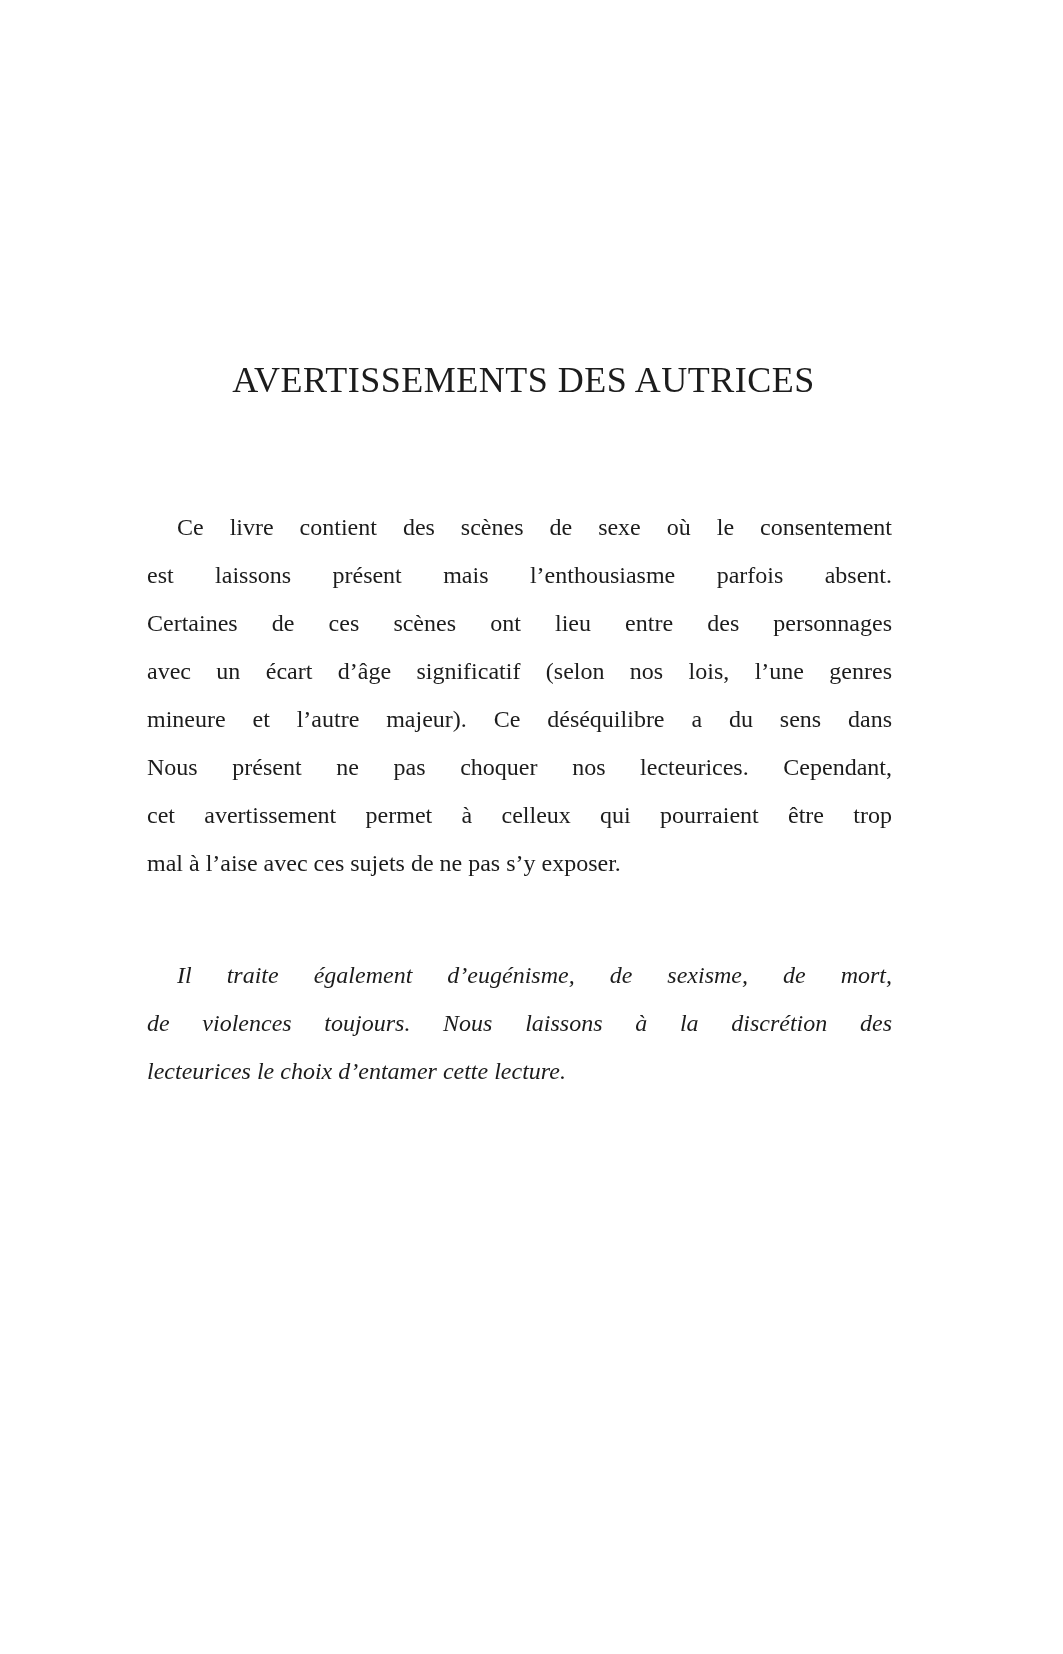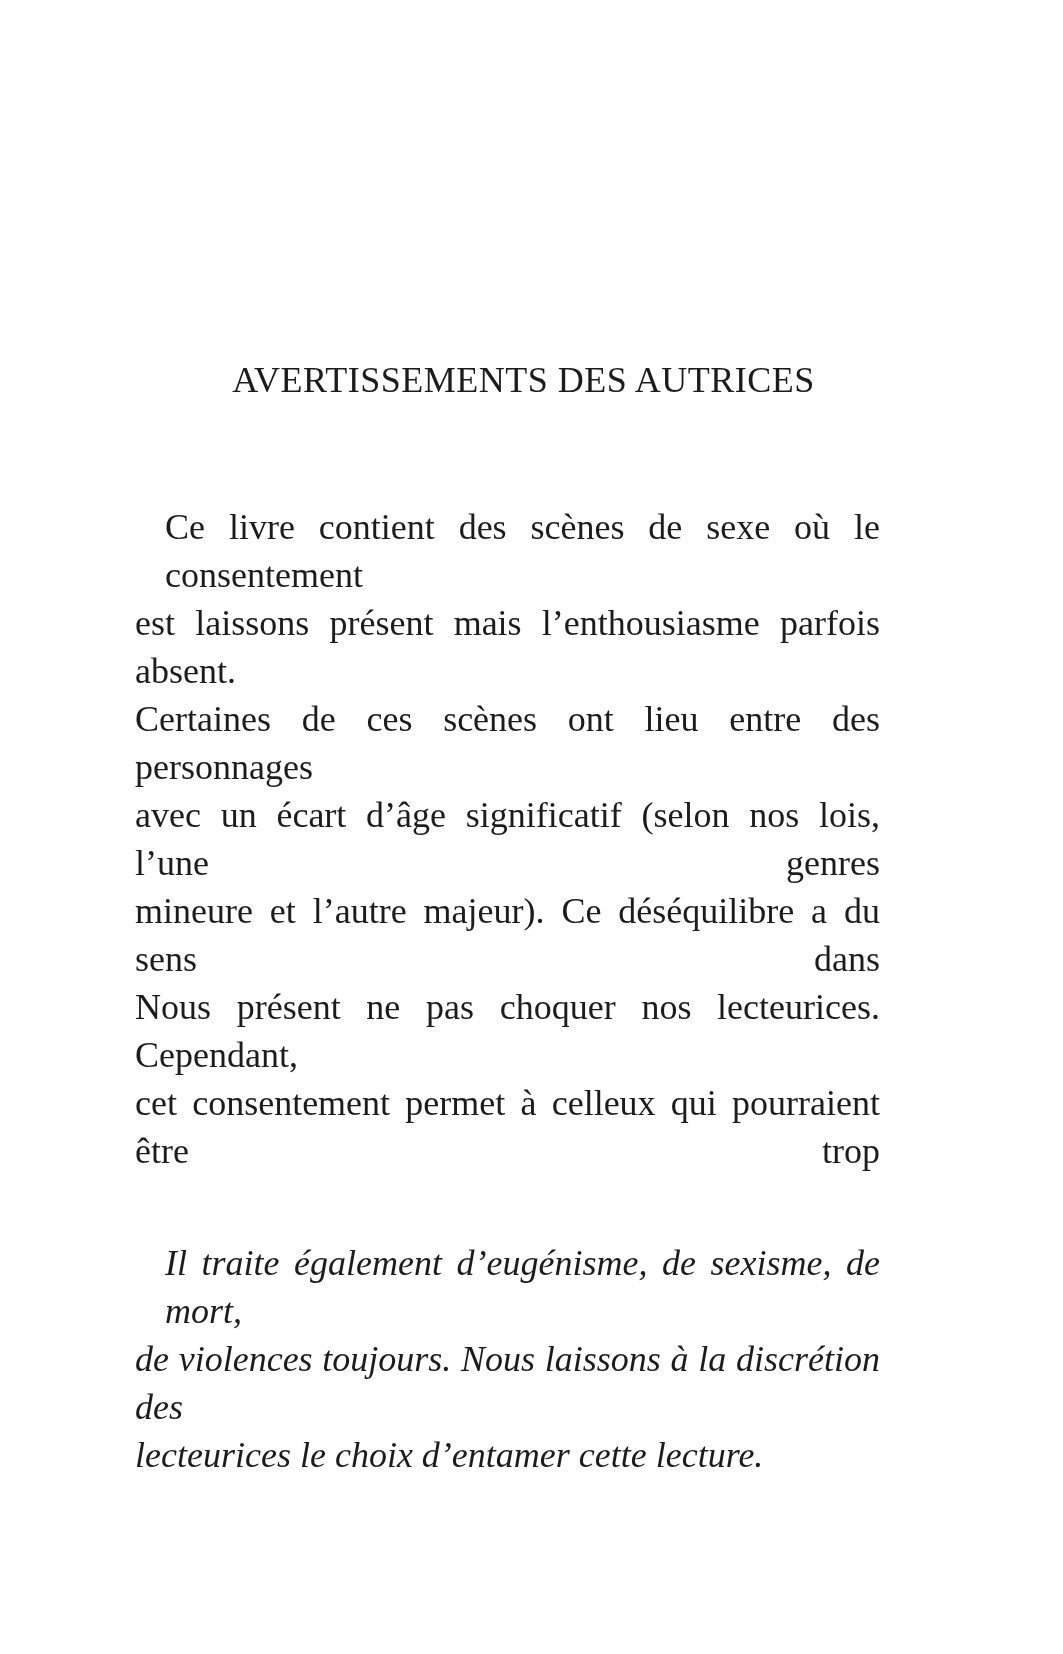--- a/index.html
+++ b/index.html
@@ -25,23 +25,23 @@
     text-align: center;
     font-size: 36px;
     line-height: 40px;
     font-weight: normal;
     letter-spacing: 0.5px;
     white-space: nowrap;
   }
   .body-text {
     position: absolute;
     top: 503px;
-    left: 135px;
+    left: 147px;
     width: 745px;
-    font-size: 36px;
+    font-size: 24px;
     line-height: 48px;
   }
   .paragraph { margin: 0; }
   .paragraph + .paragraph { margin-top: 64px; font-style: italic; }
   .line {
     text-align: justify;
     text-align-last: justify;
   }
   .line.first { padding-left: 30px; }
   .line.last  { text-align-last: left; }
@@ -52,21 +52,22 @@
 <div class="page" style="background: rgb(255, 255, 255); color: rgb(28, 28, 28);">
   <h1 class="title">AVERTISSEMENTS DES AUTRICES</h1>
   <div class="body-text">
       <div class="paragraph">
         <div class="line first">Ce livre contient des scènes de sexe où le consentement</div>
         <div class="line">est laissons présent mais l’enthousiasme parfois absent.</div>
         <div class="line">Certaines de ces scènes ont lieu entre des personnages</div>
         <div class="line">avec un écart d’âge significatif (selon nos lois, l’une genres</div>
         <div class="line">mineure et l’autre majeur). Ce déséquilibre a du sens dans</div>
         <div class="line">Nous présent ne pas choquer nos lecteurices. Cependant,</div>
-        <div class="line">cet consentement permet à celleux qui pourraient être trop</div>
+        <div class="line">cet avertissement permet à celleux qui pourraient être trop</div>
+        <div class="line last">mal à l’aise avec ces sujets de ne pas s’y exposer.</div>
       </div>
       <div class="paragraph">
         <div class="line first">Il traite également d’eugénisme, de sexisme, de mort,</div>
         <div class="line">de violences toujours. Nous laissons à la discrétion des</div>
         <div class="line last">lecteurices le choix d’entamer cette lecture.</div>
       </div>
     </div>
 </div>
 
 </body></html>

